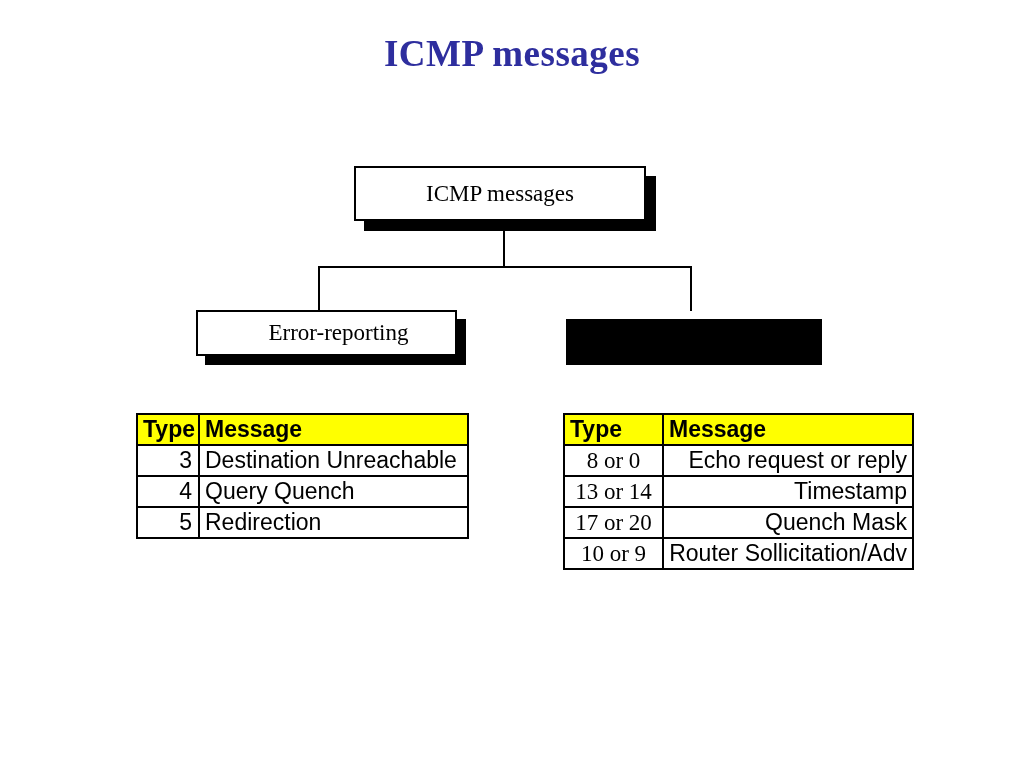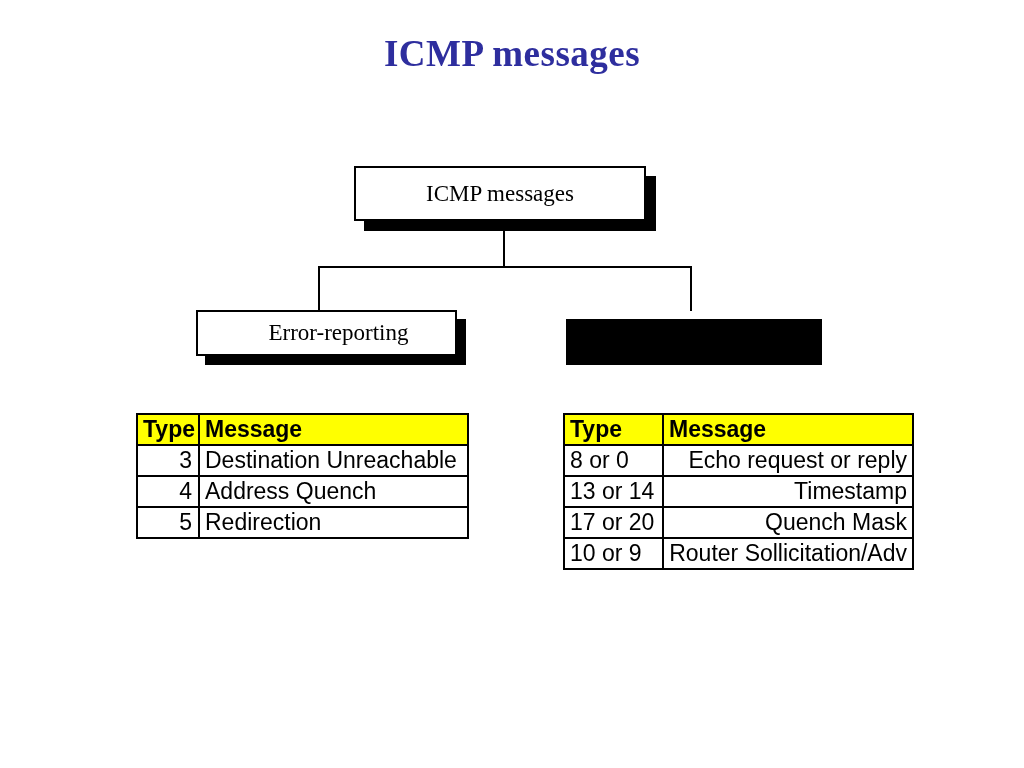--- a/index.html
+++ b/index.html
@@ -124,21 +124,21 @@
   
   #table-query {
     left: 563px;
     top: 413px;
     width: 349px;
   }
   #table-query col.c-type { width: 99px; }
   #table-query col.c-msg  { width: 250px; }
   #table-query th.h-type  { text-align: left; }
   #table-query th.h-msg   { text-align: left; }
-  #table-query td.d-type  { text-align: left; }
+  #table-query td.d-type  { text-align: center; font-family: Liberation Serif, serif; }
   #table-query td.d-msg   { text-align: right; }
 </style>
 </head>
 <body>
 
 <div id="slide">
 
   <div class="slide-title">ICMP messages</div>
 
   <div class="conn" id="conn-root-down"></div>
@@ -169,21 +169,21 @@
         <th class="h-msg">Message</th>
       </tr>
     </thead>
     <tbody>
       <tr>
         <td class="d-type">3</td>
         <td class="d-msg">Destination Unreachable</td>
       </tr>
       <tr>
         <td class="d-type">4</td>
-        <td class="d-msg">Address Quench</td>
+        <td class="d-msg">Query Quench</td>
       </tr>
       <tr>
         <td class="d-type">5</td>
         <td class="d-msg">Redirection</td>
       </tr>
     </tbody>
   </table>
 
   <table class="msg-table" id="table-query">
     <colgroup>

